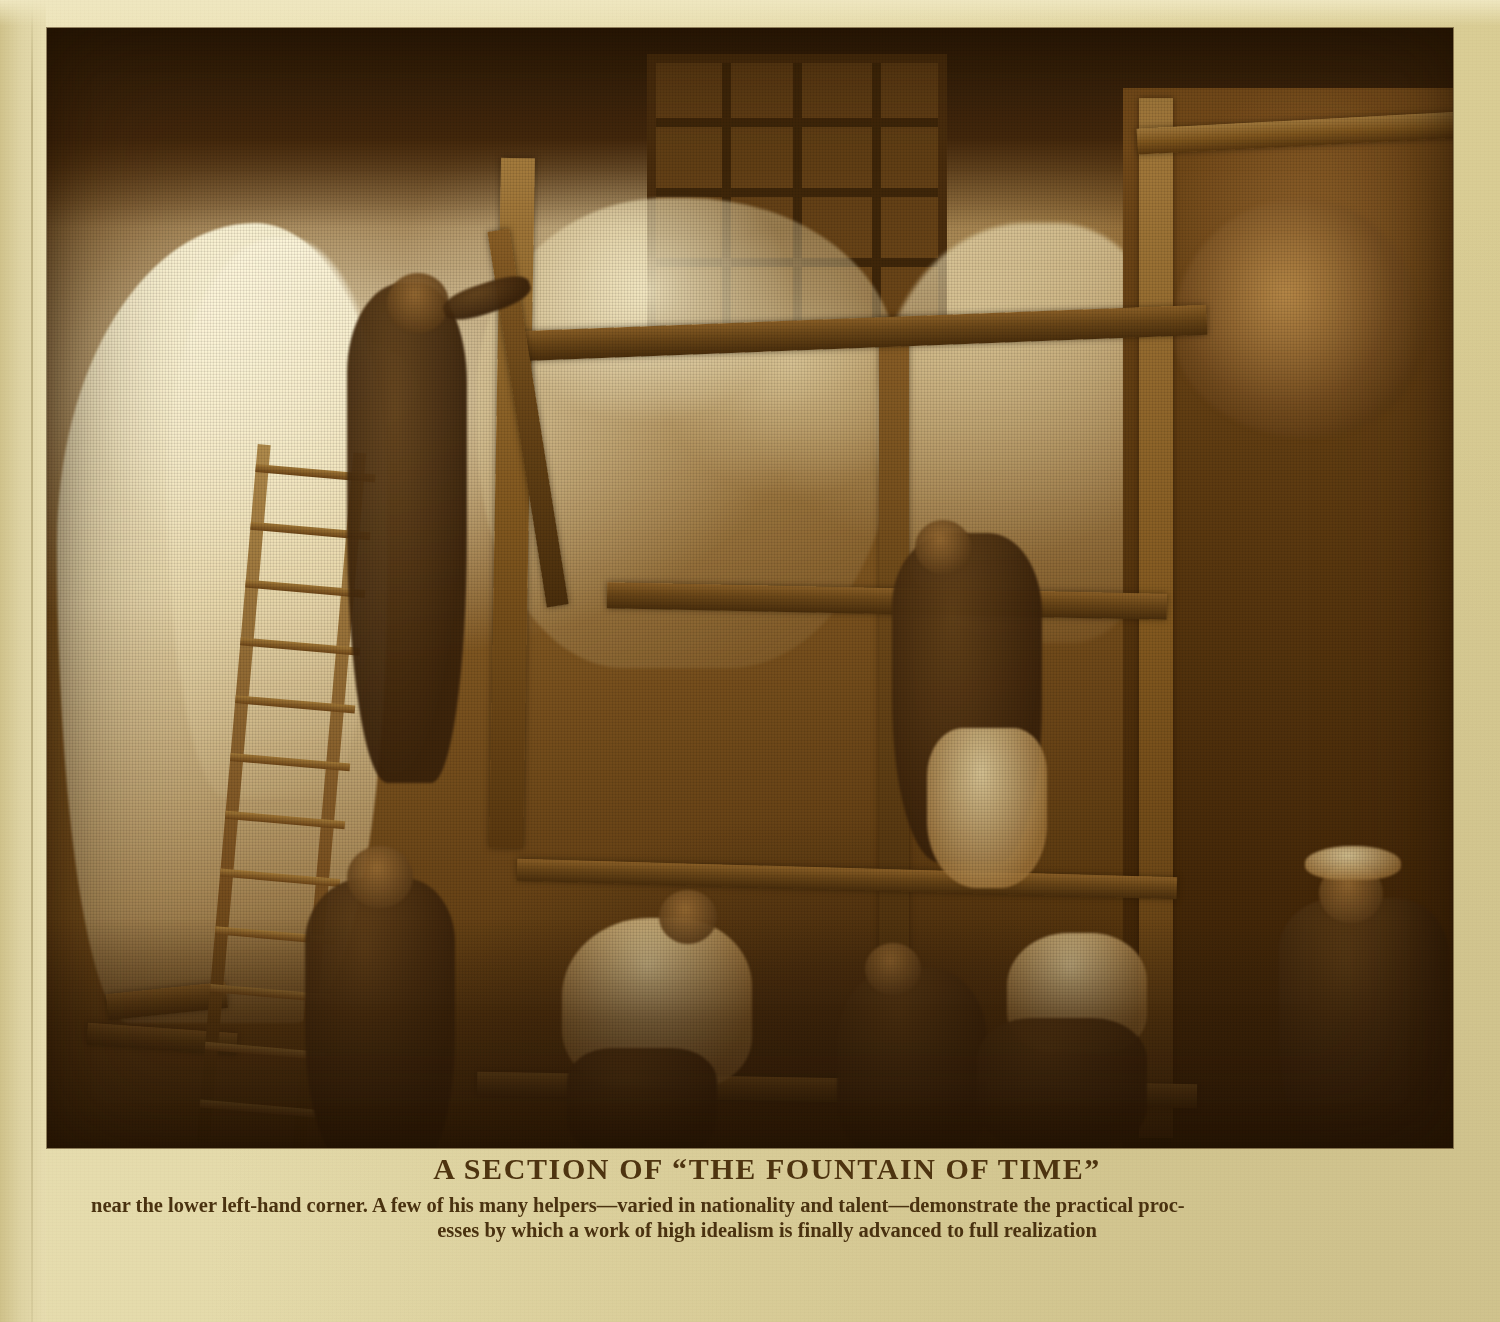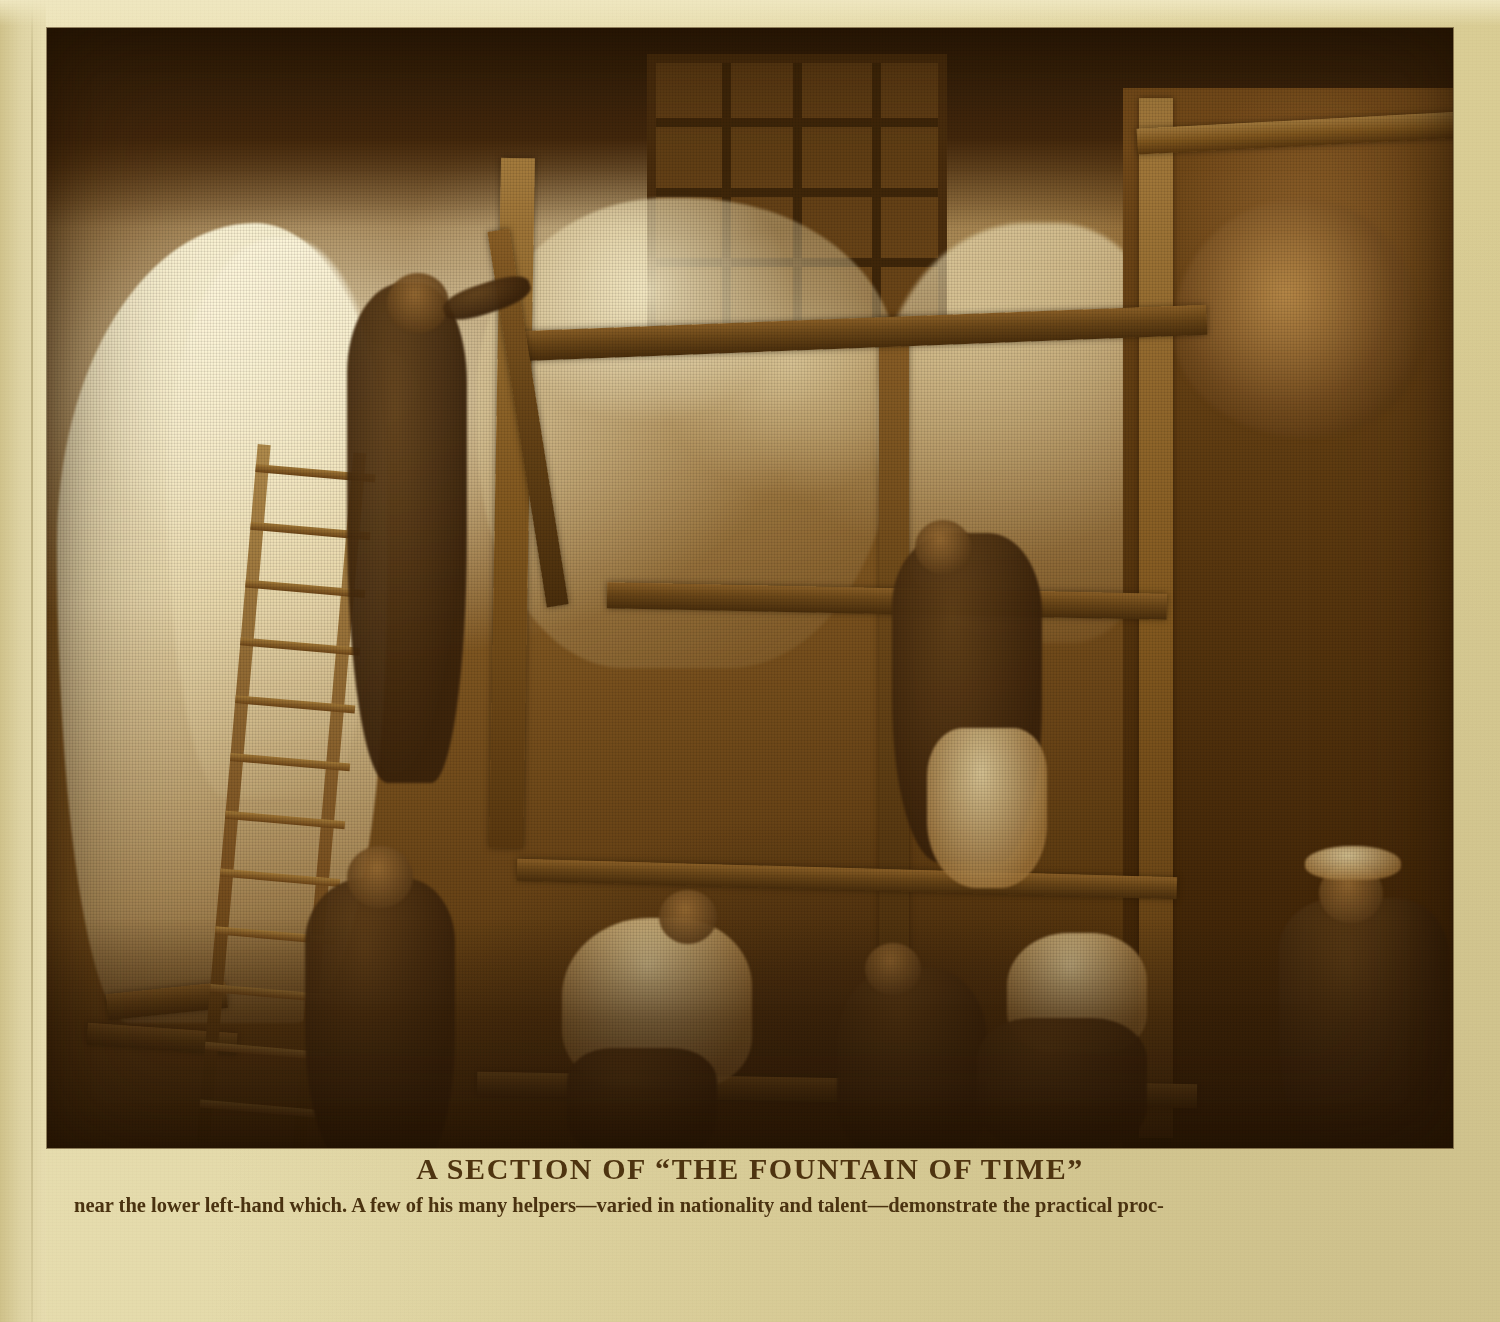--- a/index.html
+++ b/index.html
@@ -197,21 +197,21 @@
     opacity: .85;
   }
   .photo-vignette {
     position: absolute; inset: 0; pointer-events: none;
     box-shadow: inset 0 0 120px rgba(30,16,2,.6), inset 0 0 40px rgba(30,16,2,.45);
   }
 
   
   .caption-wrap {
     position: absolute;
-    left: 47px;
+    left: 64px;
     top: 1152px;
     width: 1406px;
     text-align: center;
     color: #4b3310;
   }
   .caption-title {
     font-family: "Liberation Serif", serif;
     font-size: 30px;
     letter-spacing: 1.6px;
     font-weight: 700;
@@ -324,18 +324,19 @@
 
       <div class="ph-floor"></div>
       <div class="halftone"></div>
       <div class="photo-vignette"></div>
     </div>
   </div>
 
   <div class="caption-wrap">
     <div class="caption-title">A SECTION OF “THE FOUNTAIN OF TIME”</div>
     <div class="caption-body">
-      <span class="line l2">near the lower left-hand which.  A few of his many helpers—varied in nationality and talent—demonstrate the practical proc-</span>
+      <span class="line l2">near the lower left-hand corner.  A few of his many helpers—varied in nationality and talent—demonstrate the practical proc-</span>
+      <span class="line l3">esses by which a work of high idealism is finally advanced to full realization</span>
     </div>
   </div>
 
   <div class="page-grain"></div>
 </div>
 
 </body></html>

